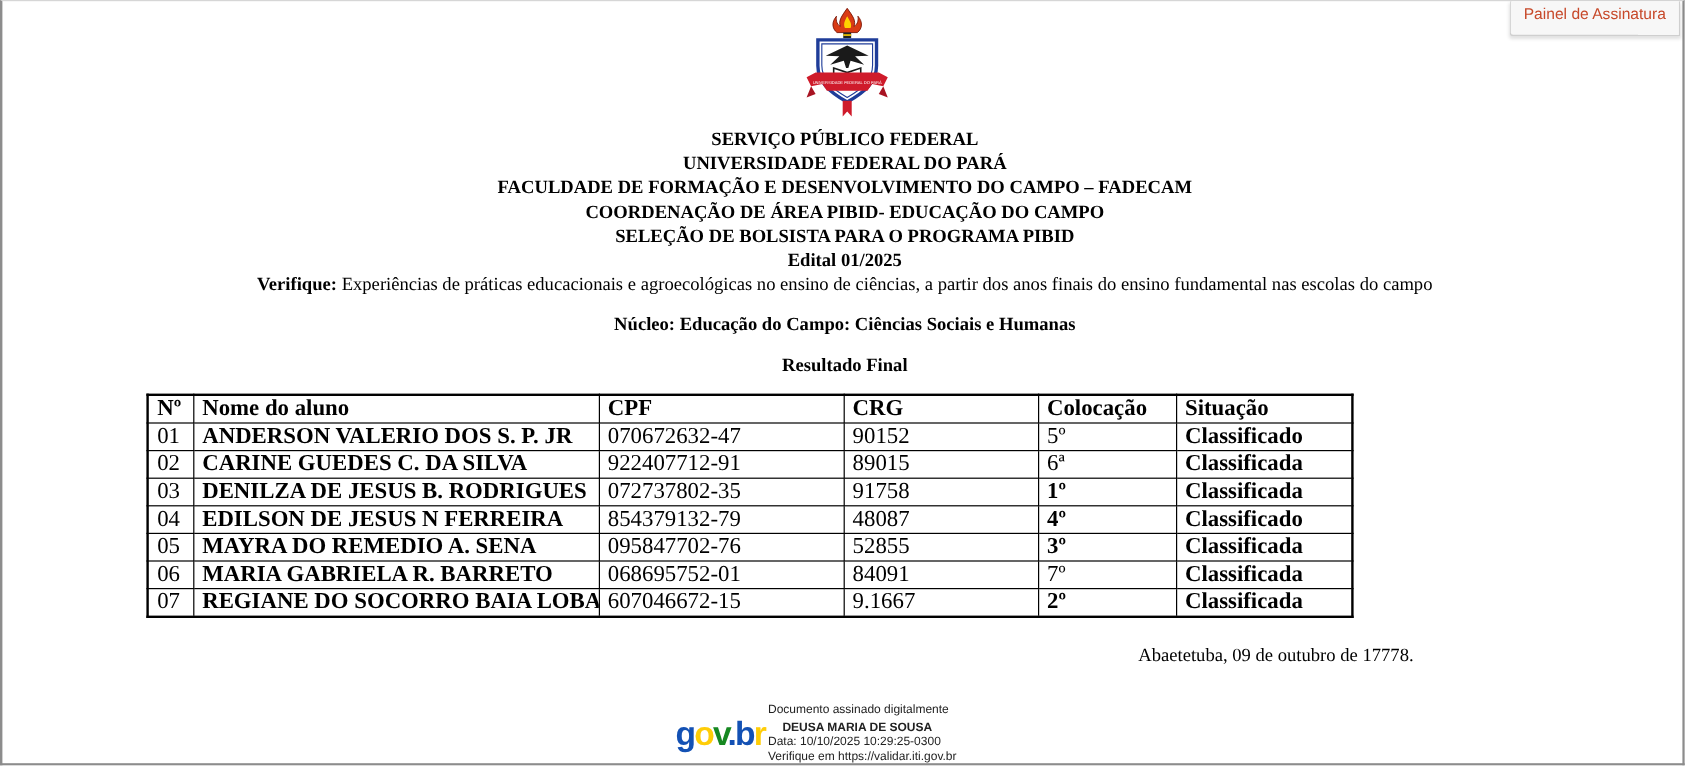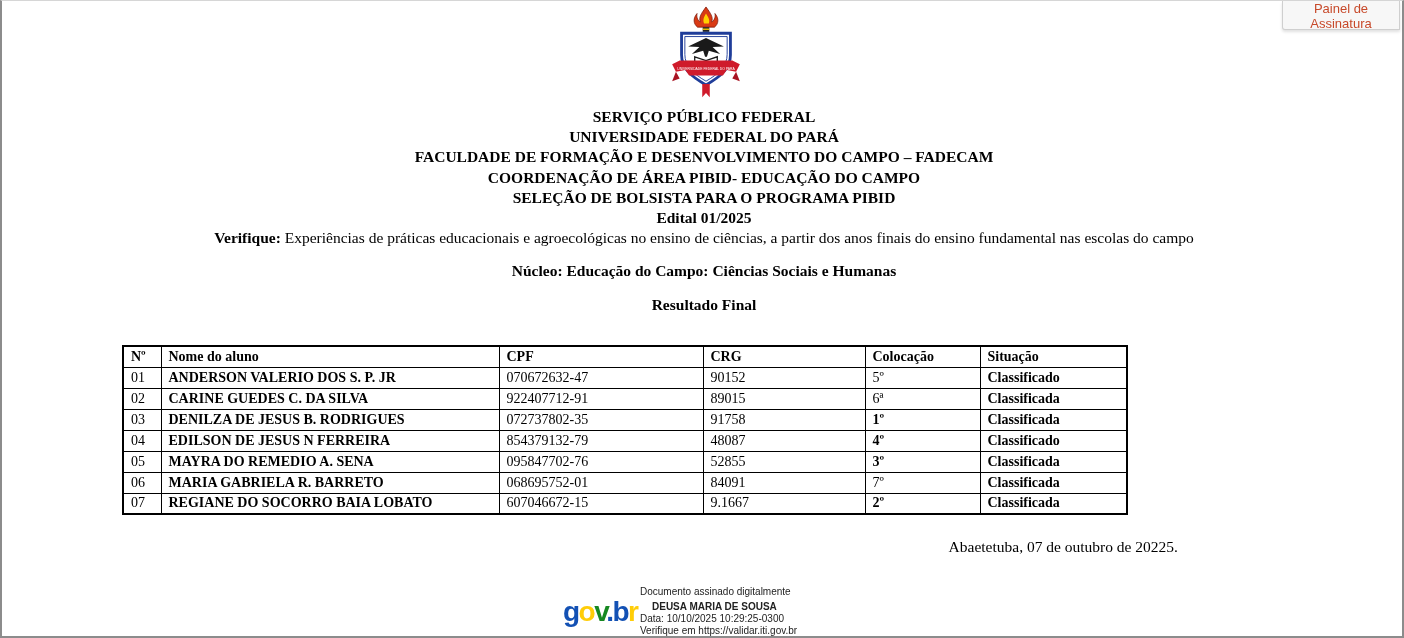--- a/index.html
+++ b/index.html
@@ -5,42 +5,42 @@
   * { margin: 0; padding: 0; box-sizing: border-box; }
   html, body { width: 1404px; height: 638px; background: #fff; overflow: hidden; }
   .page {
     position: relative; width: 1404px; height: 638px; background: #ffffff;
     border-left: 2px solid #8c8c8c; border-bottom: 2px solid #8c8c8c; border-right: 2px solid #8c8c8c;
     border-top: 1px solid #d6d6d6;
     font-family: "Liberation Serif", serif; color: #000;
   }
   
   .sig-panel {
-    position: absolute; top: 0; right: 2px; width: 118px; height: 29px;
+    position: absolute; top: 0; right: 2px; width: 142px; height: 29px;
     background: #f7f7f7; border: 1px solid #cfcfcf; border-top: none;
     border-radius: 0 0 0 3px; box-shadow: 0 2px 3px rgba(0,0,0,0.12);
     font-family: "Liberation Sans", sans-serif; font-size: 13px; color: #c7492a;
     cursor: pointer; padding-bottom: 8px;
   }
   
   .crest { position: absolute; left: 666px; top: 5px; width: 76px; height: 94px; }
   
   .header { position: absolute; left: 0; top: 106px; width: 1404px; text-align: center;
     font-weight: bold; font-size: 15.5px; line-height: 20.2px; }
   .subproject { position: absolute; left: 0; top: 228px; width: 1404px; text-align: center;
     font-size: 15.5px; }
   .nucleo { position: absolute; left: 0; top: 261px; width: 1404px; text-align: center;
     font-weight: bold; font-size: 15.5px; }
   .result-title { position: absolute; left: 0; top: 295px; width: 1404px; text-align: center;
     font-weight: bold; font-size: 15.5px; }
   
   table.results {
-    position: absolute; left: 120px; top: 344px; width: 1005px;
+    position: absolute; left: 120px; top: 327px; width: 1005px;
     border-collapse: collapse; table-layout: fixed;
-    font-size: 14px;
+    font-size: 19px;
   }
   table.results th, table.results td {
     border: 1px solid #000; height: 21px; padding: 0 0 0 7px;
     text-align: left; vertical-align: middle; white-space: nowrap; overflow: hidden;
   }
   table.results { border: 2px solid #000; }
   table.results th { font-weight: bold; }
   col.c-num { width: 38px; } col.c-name { width: 338px; } col.c-cpf { width: 204px; }
   col.c-crg { width: 162px; } col.c-rank { width: 115px; } col.c-status { width: 147px; }
   td.name-cell, td.status-cell { font-weight: bold; }
@@ -176,21 +176,21 @@
       <td>07</td>
       <td class="name-cell">REGIANE DO SOCORRO BAIA LOBATO</td>
       <td>607046672-15</td>
       <td>9.1667</td>
       <td class="bold">2º</td>
       <td class="status-cell">Classificada</td>
     </tr>
   </tbody>
     </table>
 
-  <p class="date-line">Abaetetuba, 07 de outubro de 20225.</p>
+  <p class="date-line">Abaetetuba, 09 de outubro de 17778.</p>
 
   <div class="sig-line1">Documento assinado digitalmente</div>
 
   <div class="govbr-logo"><span class="c-blue">g</span><span class="c-yellow">o</span><span class="c-green">v</span><span class="c-blue">.</span><span class="c-blue">b</span><span class="c-yellow">r</span></div>
 
   <div class="sig-text">
     <div class="sig-name">DEUSA MARIA DE SOUSA</div>
     <div>Data: 10/10/2025 10:29:25-0300</div>
     <div>Verifique em https://validar.iti.gov.br</div>
   </div>

